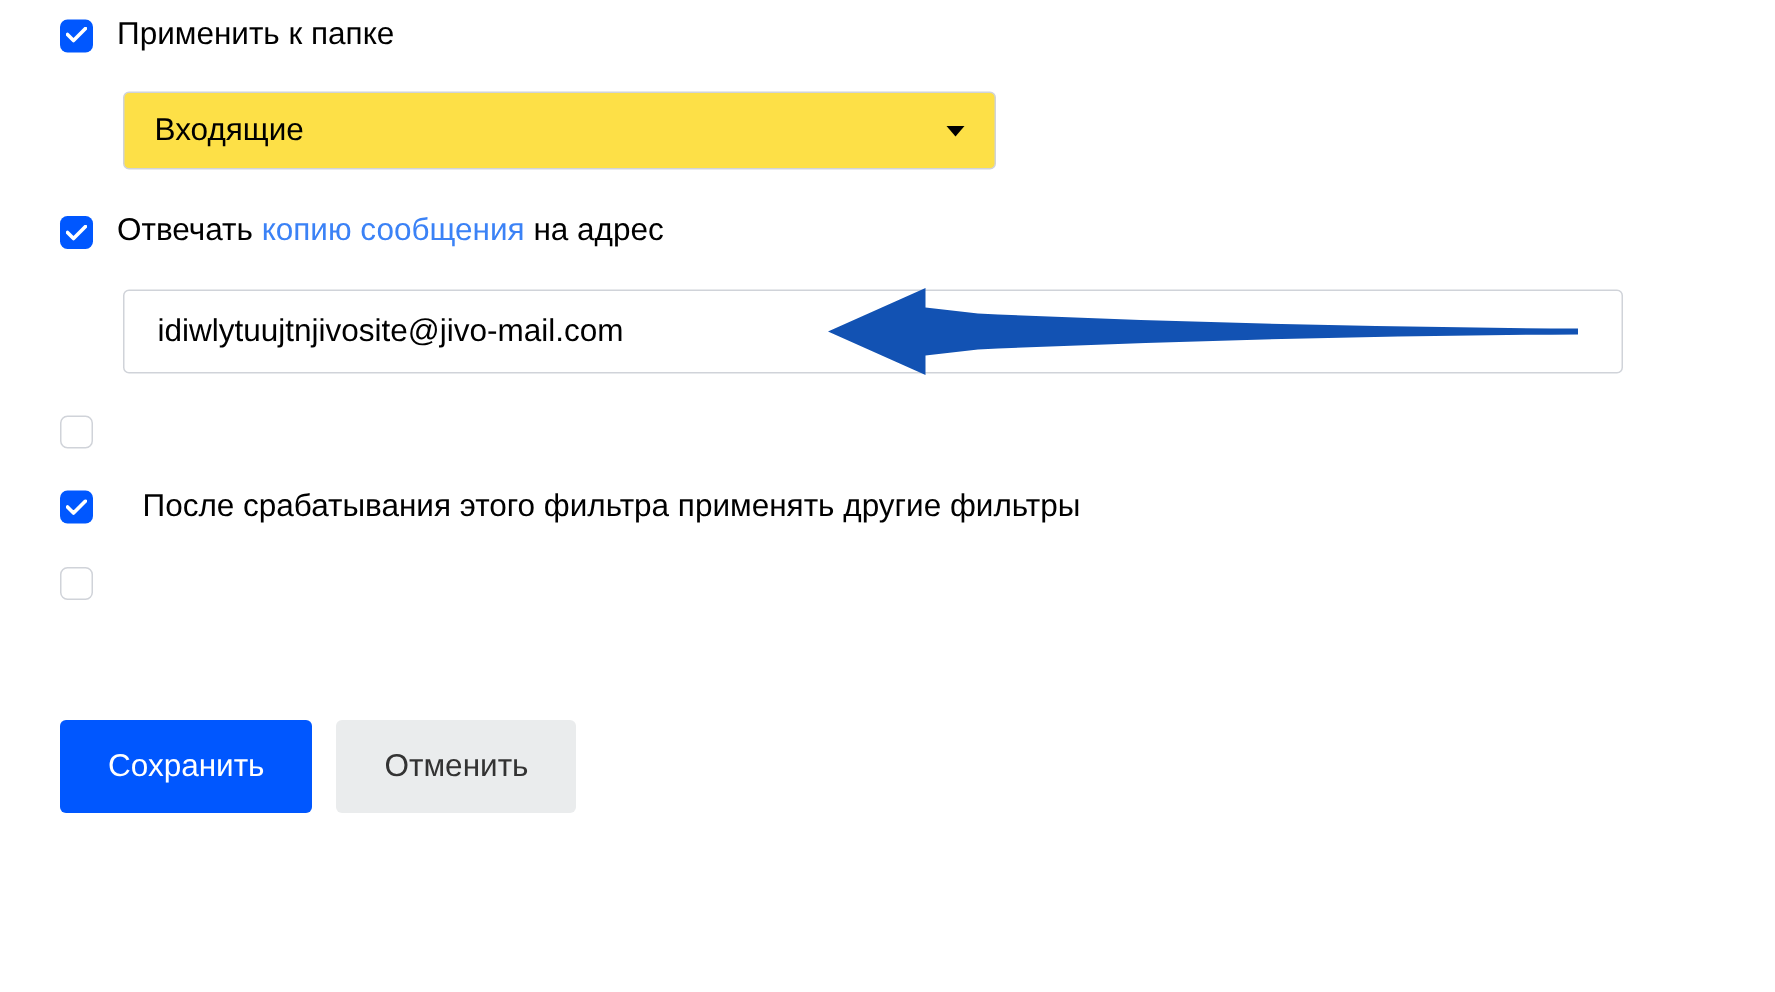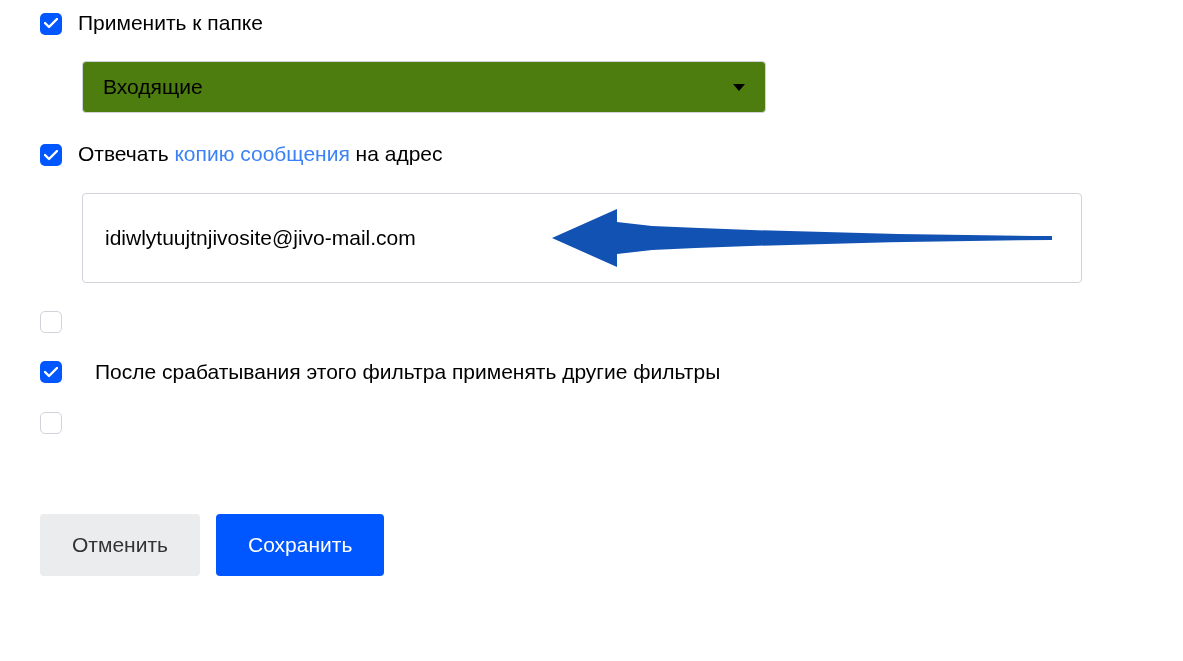--- a/index.html
+++ b/index.html
@@ -36,44 +36,44 @@
     }
     .checkbox svg { display: block; }
     .label-line { line-height: 1.4; }
     .link { color: #3b82f6; cursor: pointer; }
     .indented-field {
       margin-left: 42px;
       margin-bottom: 26px;
       position: relative;
     }
     .select-box {
-      width: 684px;
+      width: 582px;
       height: 52px;
       border: 1px solid #d0d3d9;
       border-radius: 4px;
       display: flex;
       align-items: center;
       justify-content: space-between;
       padding: 0 20px;
       cursor: pointer;
-      background: #4d7c0f;
+      background: #fde047;
     }
     .select-box .caret {
       width: 0; height: 0;
       border-left: 6px solid transparent;
       border-right: 6px solid transparent;
       border-top: 7px solid #000;
     }
     .text-input-wrap {
       width: 1000px;
       position: relative;
     }
     .text-input {
       width: 100%;
-      height: 90px;
+      height: 56px;
       border: 1px solid #d0d3d9;
       border-radius: 4px;
       padding: 0 22px;
       font-size: 21px;
       font-family: inherit;
       color: #000;
       outline: none;
       background: #fff;
     }
     .arrow-overlay {
@@ -154,15 +154,15 @@
   <span class="label-line">После срабатывания этого фильтра применять другие фильтры</span>
 </div>
 
 <div class="row" style="margin-top:12px;">
   <div class="checkbox unchecked"></div>
 </div>
 
 <div class="gap-before-buttons"></div>
 
 <div class="buttons">
+  <button class="btn btn-primary">Сохранить</button>
   <button class="btn btn-secondary">Отменить</button>
-  <button class="btn btn-primary">Сохранить</button>
 </div>
 
 </body></html>

